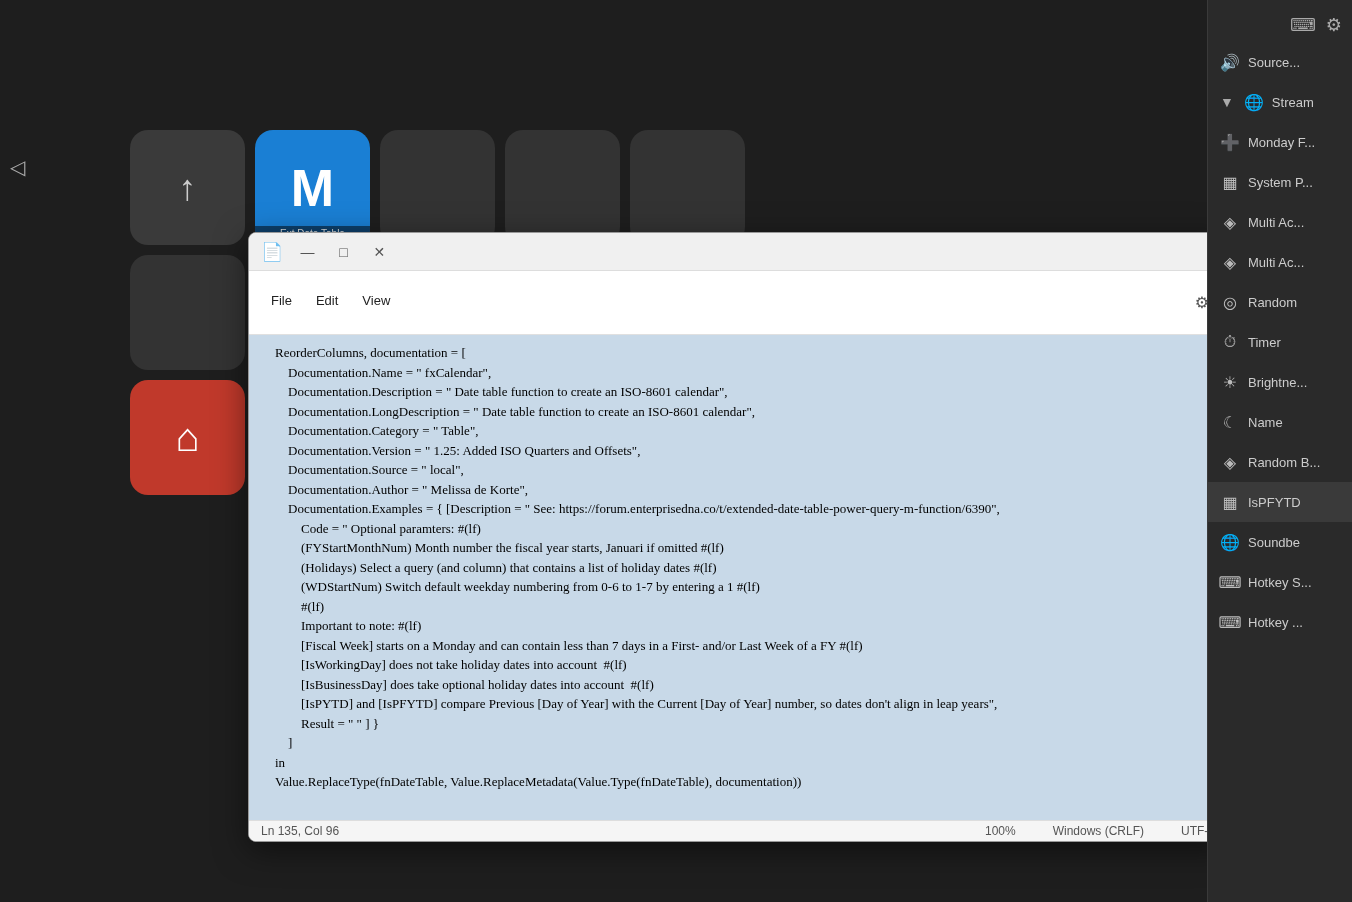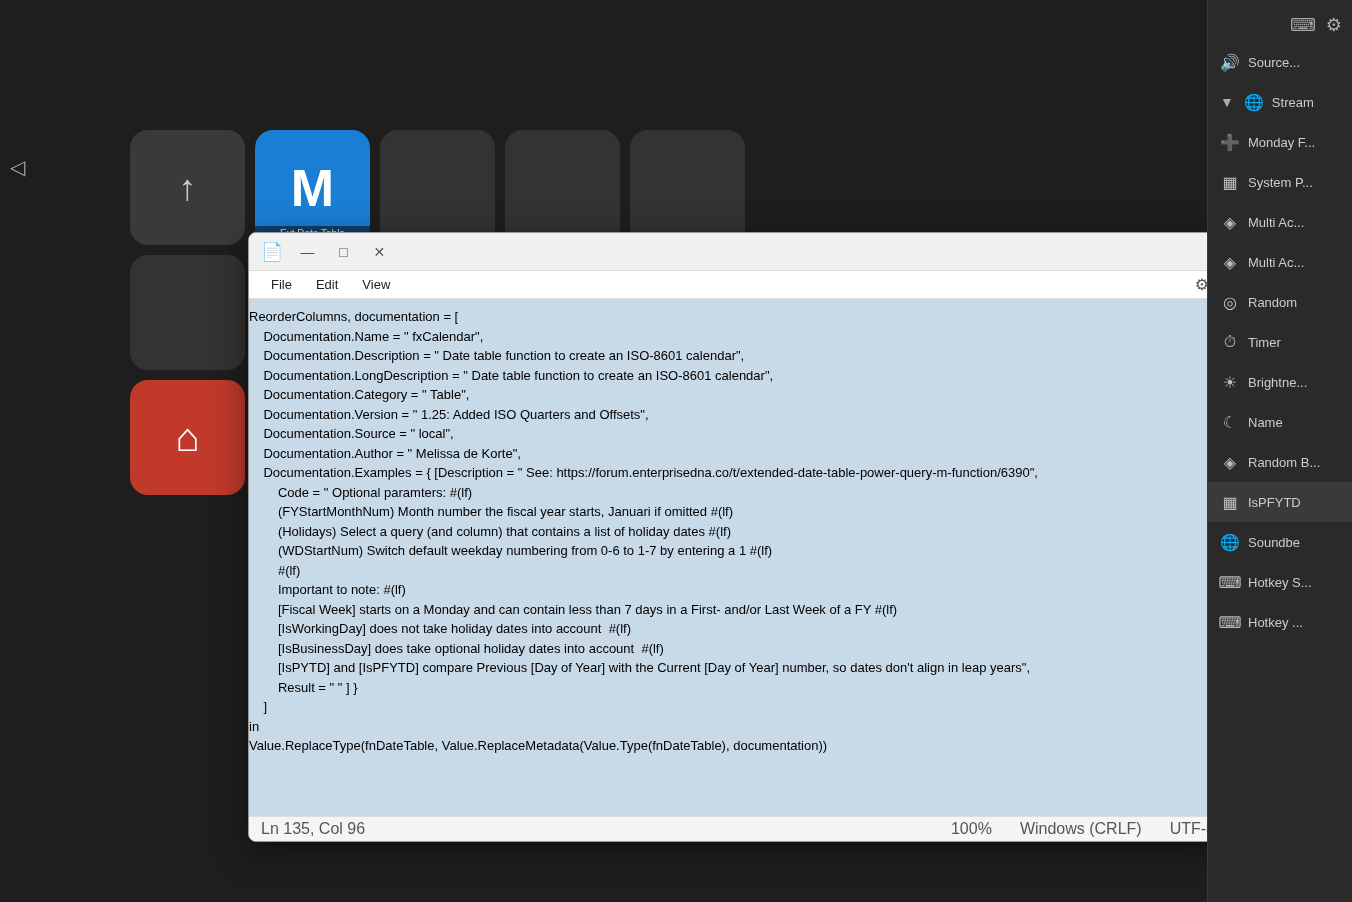--- a/index.html
+++ b/index.html
@@ -176,22 +176,22 @@
       font-size: 14px;
       color: #555;
       display: flex;
       align-items: center;
       justify-content: center;
       border-radius: 4px;
     }
 
     .notepad-menubar {
       display: flex;
-      align-items: center;
-      padding: 0 12px;
+      align-items: flex-start;
+      padding: 18px 12px;
       background: #fff;
       border-bottom: 1px solid #e0e0e0;
       gap: 4px;
     }
 
     .menu-item {
       padding: 4px 10px;
       font-size: 13px;
       color: #222;
       cursor: pointer;
@@ -209,41 +209,41 @@
     .notepad-content {
       flex: 1;
       background: #fff;
       overflow: hidden;
       position: relative;
     }
 
     .notepad-text-area {
       width: 100%;
       height: 100%;
-      padding: 8px 0;
-      font-family: Liberation Sans, sans-serif;
+      padding: 8px 26px;
+      font-family: Liberation Serif, serif;
       font-size: 13px;
       line-height: 1.5;
       color: #000;
       background: #c8d9e8;
       border: none;
       outline: none;
       resize: none;
       overflow-y: auto;
     }
 
     .notepad-statusbar {
       display: flex;
       align-items: center;
       padding: 3px 12px;
       background: #f5f5f5;
       border-top: 1px solid #ddd;
-      font-size: 16px;
+      font-size: 12px;
       color: #555;
-      gap: 28px;
+      gap: 37px;
     }
 
     .status-item {
       color: #555;
     }
 
     .status-spacer {
       flex: 1;
     }
 

